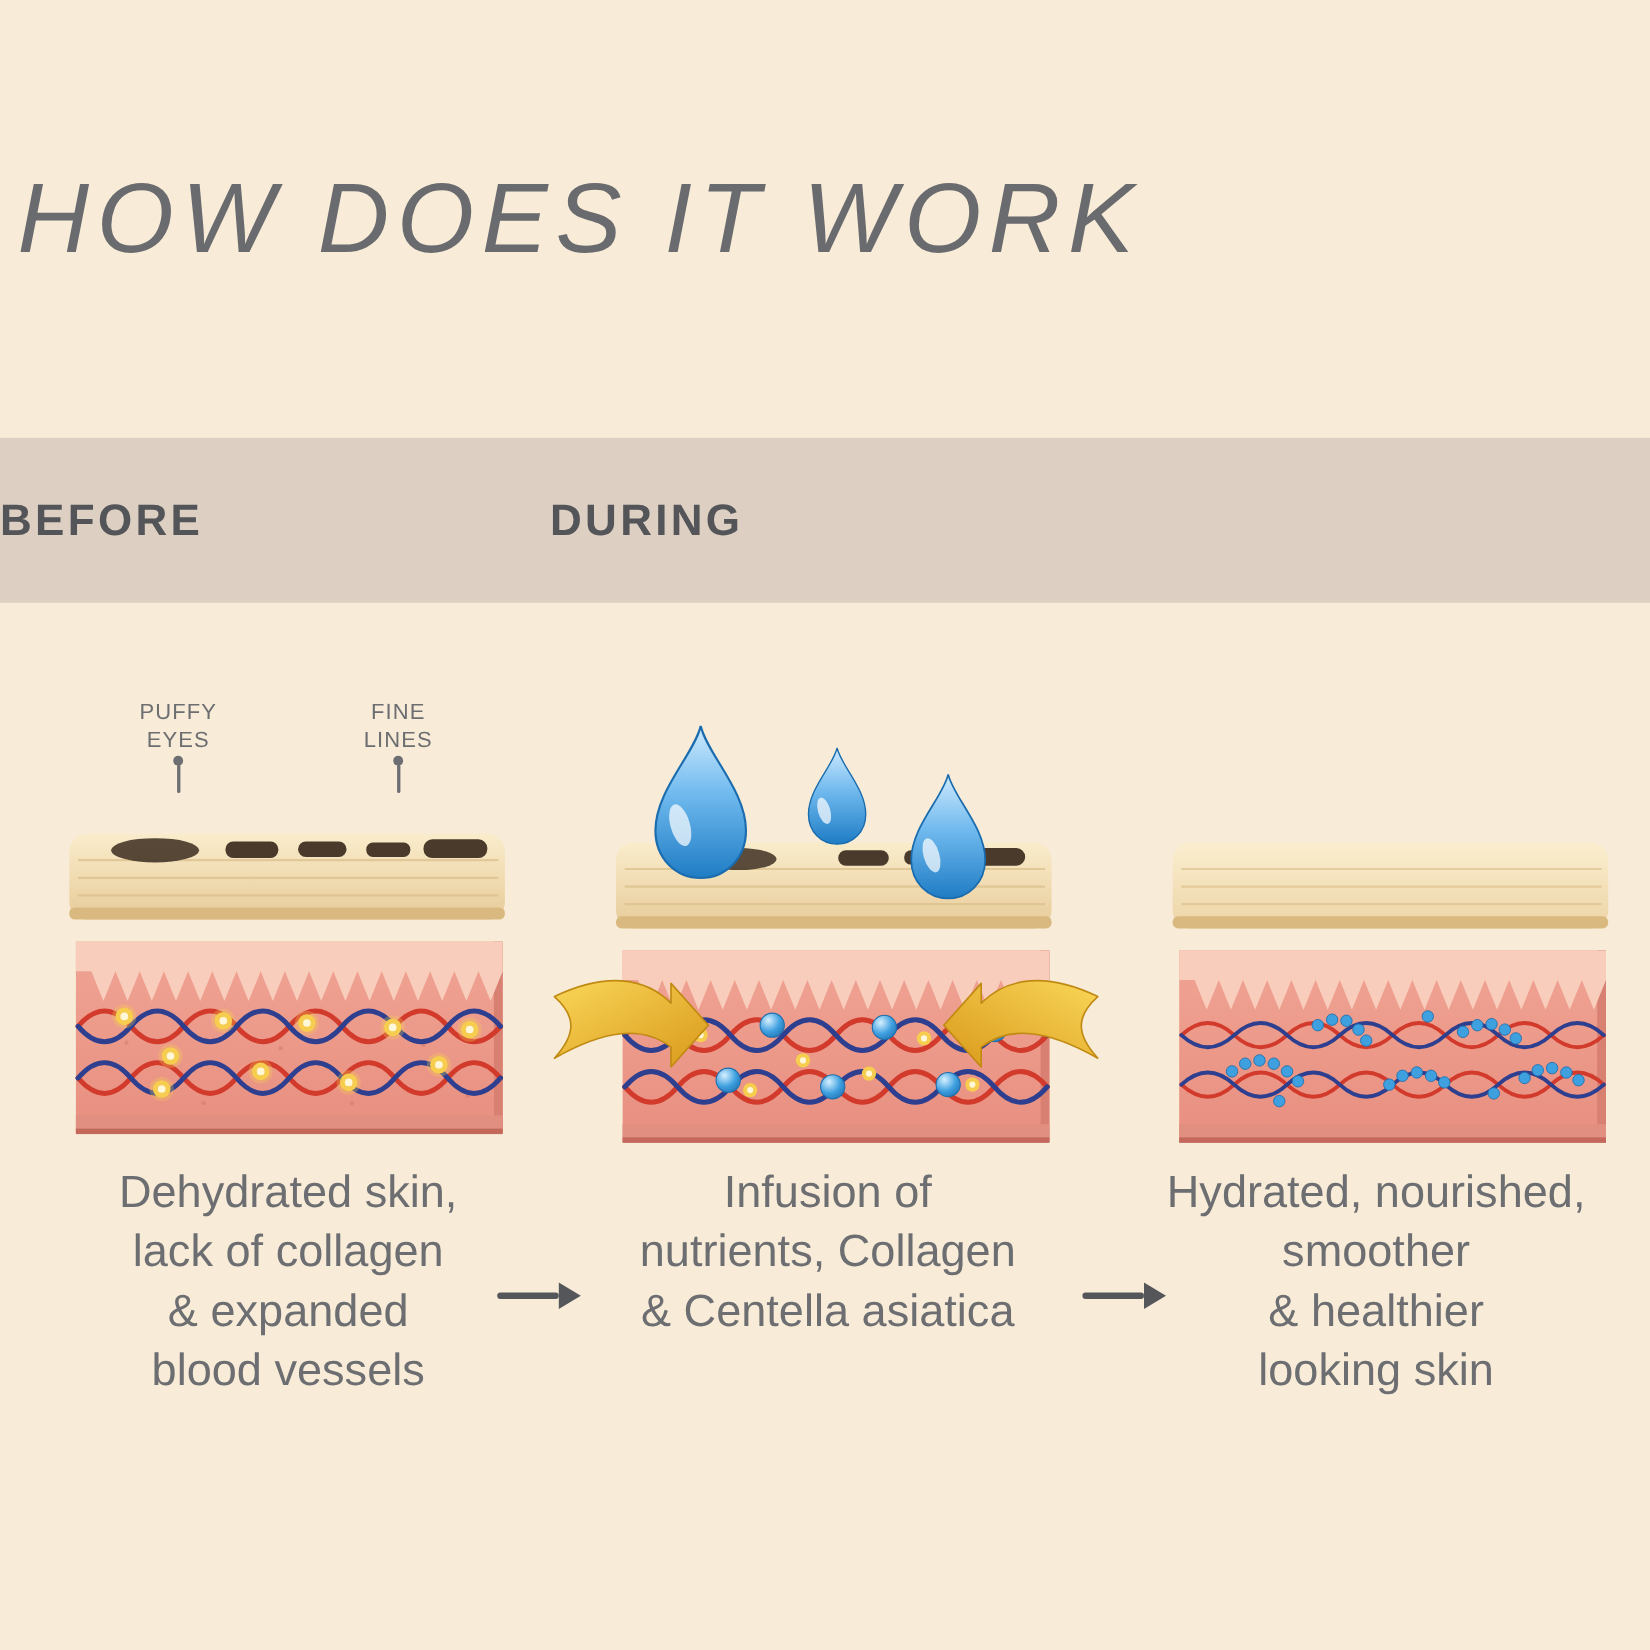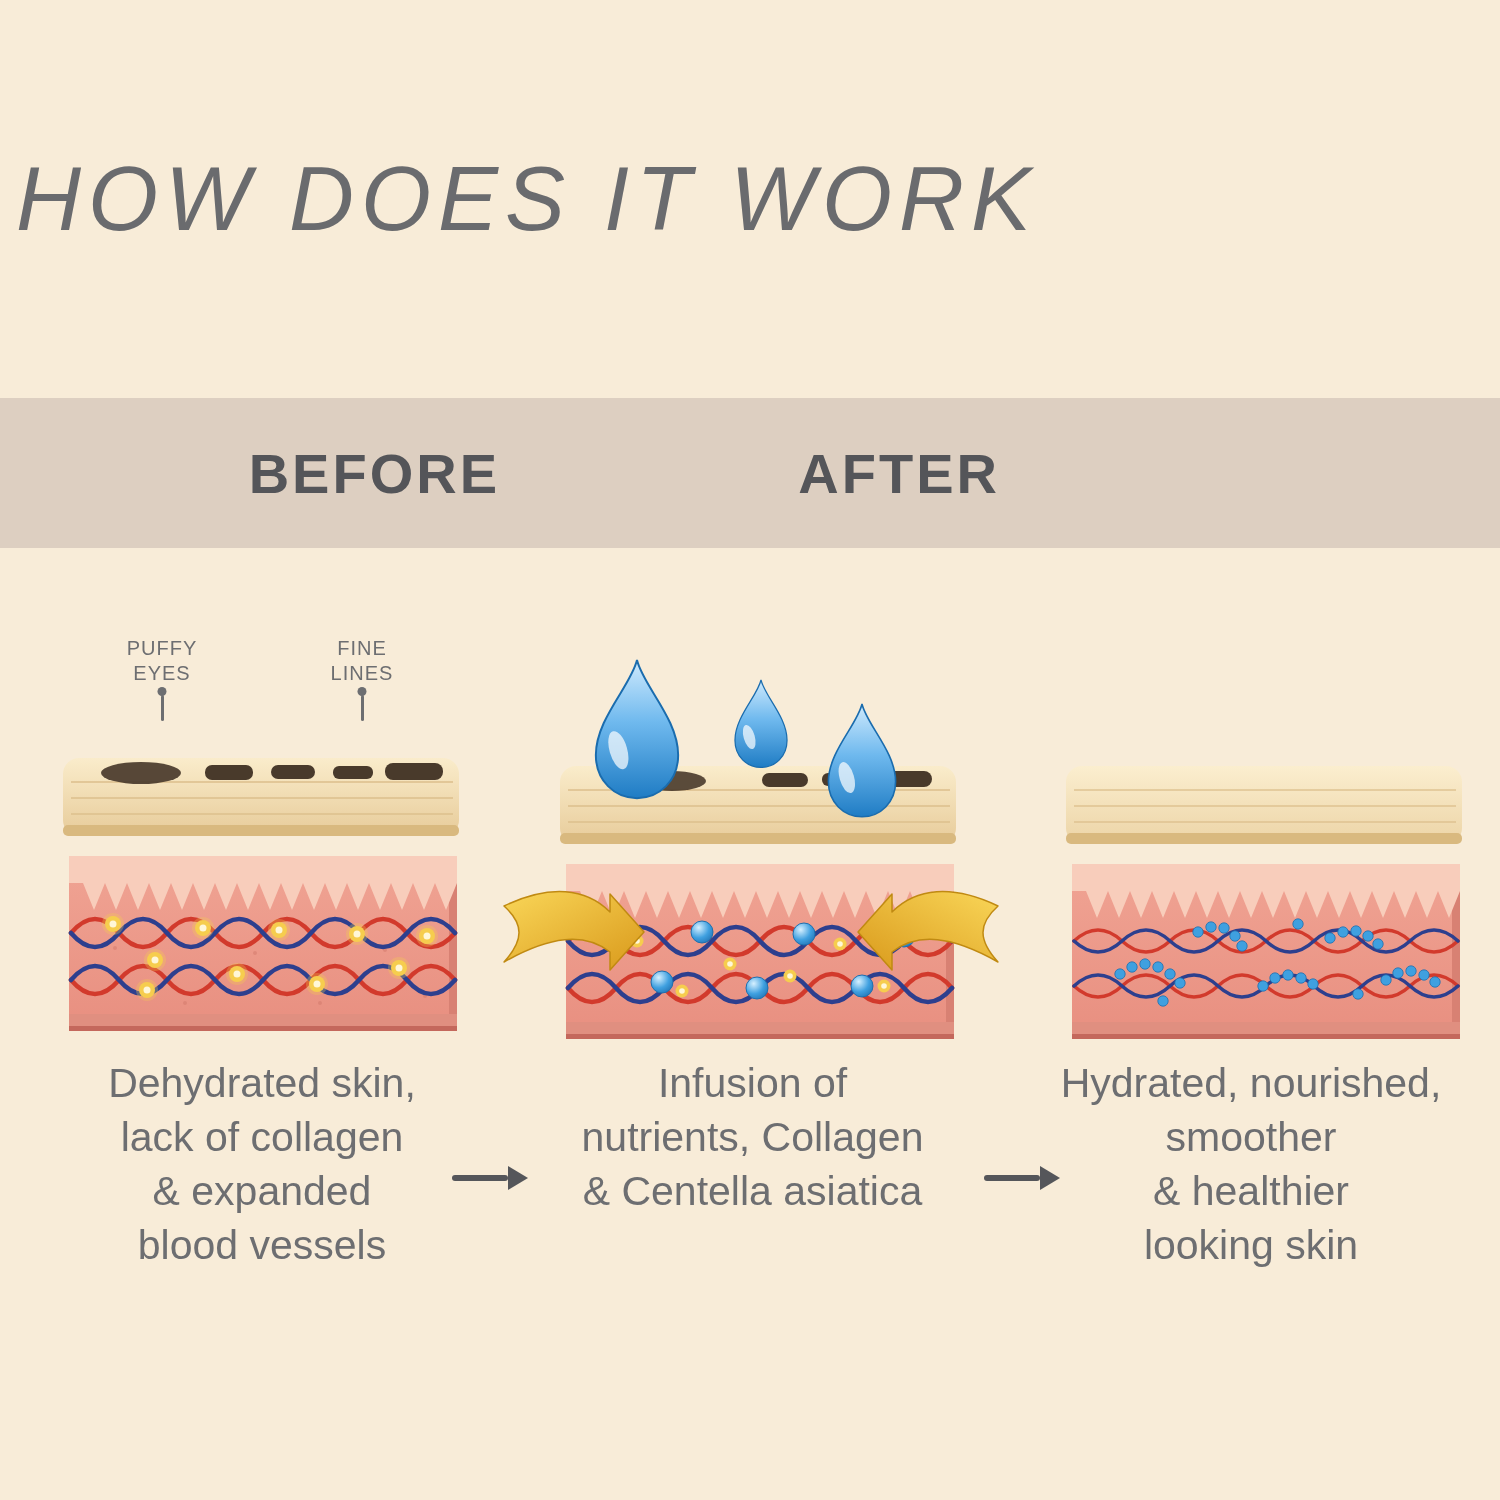--- a/index.html
+++ b/index.html
@@ -9,21 +9,21 @@
   }
   .title{
     position:absolute;top:148px;left:16px;width:100%;
     font-size:90px;font-weight:400;color:#6a6b6e;letter-spacing:7px;margin:0;font-style:italic;
   }
   .band{
     position:absolute;top:398px;left:0;width:1500px;height:150px;background:#ddcfc1;
     display:grid;grid-template-columns:1fr 1fr 1fr;align-items:center;
   }
   .band-label{
-    text-align:right;font-size:56px;font-weight:bold;color:#545559;letter-spacing:3px;
+    text-align:left;font-size:40px;font-weight:bold;color:#545559;letter-spacing:3px;
   }
   .callouts{
     position:absolute;left:62px;top:636px;width:400px;
     display:flex;justify-content:flex-end;
   }
   .callout{flex:1;display:flex;flex-direction:column;align-items:center;gap:9px;}
   .callout-label{
     font-size:20px;color:#6d6e71;letter-spacing:1px;text-align:center;
     white-space:pre-line;line-height:1.25;
   }
@@ -57,21 +57,21 @@
 </style>
 </head>
 <body>
 
 <div class="canvas">
 
   <h1 class="title">HOW DOES IT WORK</h1>
 
   <div class="band">
     <div class="band-label">BEFORE</div>
-    <div class="band-label">AFTER</div>
+    <div class="band-label">DURING</div>
   </div>
 
   <div class="callouts">
     <div class="callout">
       <span class="callout-label">PUFFY
 EYES</span>
       <span class="pin"></span>
     </div>
     <div class="callout">
       <span class="callout-label">FINE

